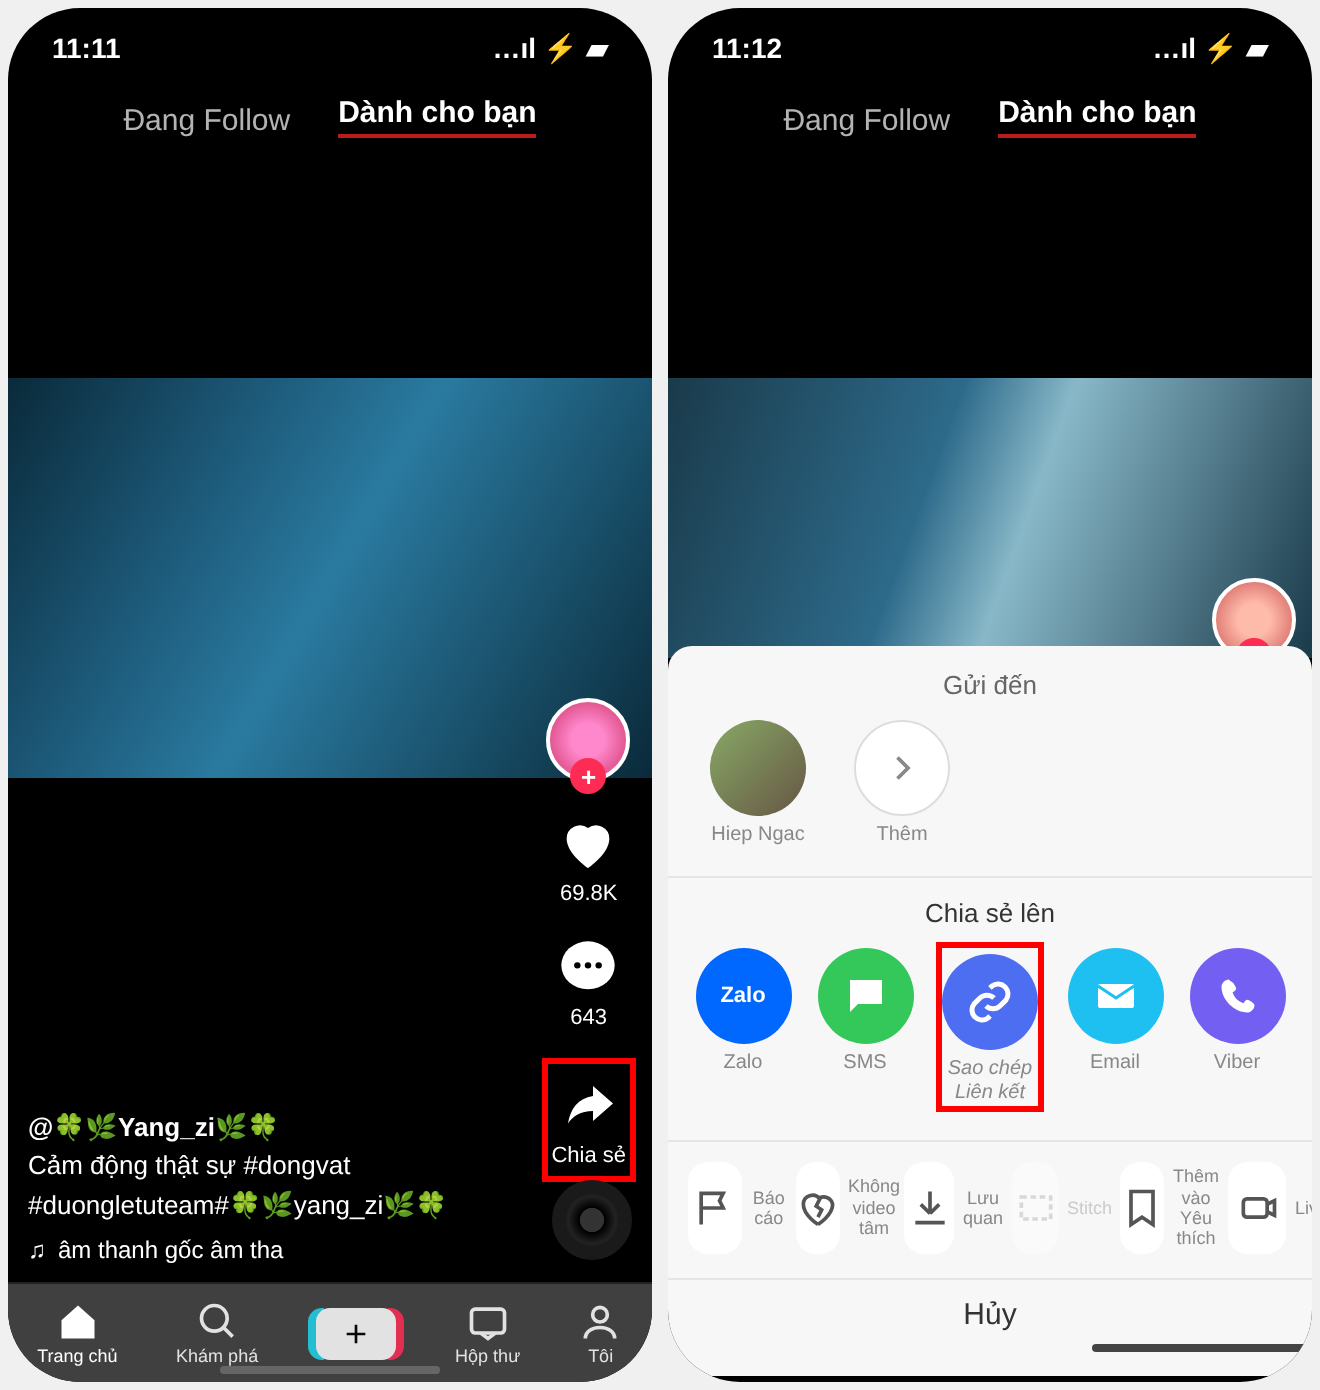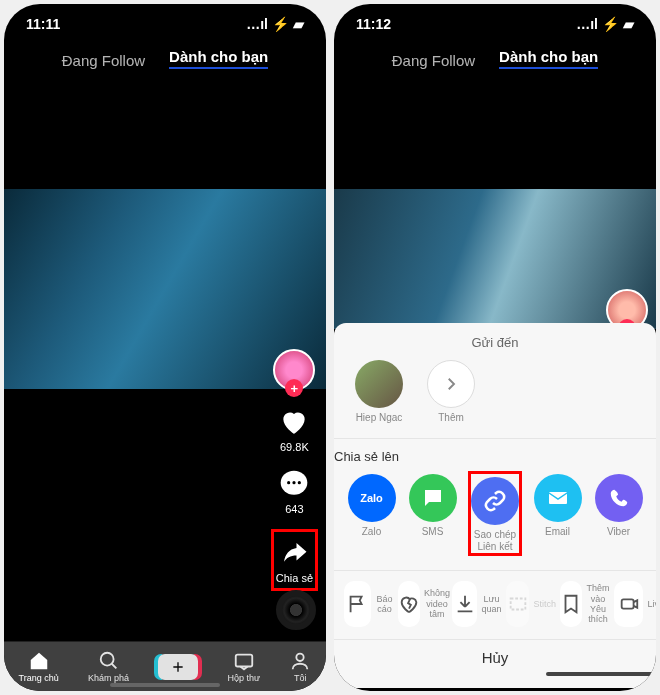--- a/index.html
+++ b/index.html
@@ -2,21 +2,21 @@
 <html><head>
 <meta charset="utf-8">
 <style>
   * { box-sizing: border-box; margin: 0; padding: 0; font-family: -apple-system, BlinkMacSystemFont, "Segoe UI", sans-serif; }
   body { background: #f0f0f0; width: 660px; height: 695px; display: flex; gap: 8px; padding: 4px; }
   .phone { width: 322px; height: 687px; background: #000; border-radius: 36px; overflow: hidden; position: relative; color: #fff; }
   .status-bar { height: 40px; display: flex; justify-content: space-between; align-items: center; padding: 0 22px; font-size: 14px; font-weight: 600; }
   .status-right { display: flex; gap: 4px; align-items: center; }
   .tabs { display: flex; justify-content: center; gap: 24px; padding: 4px 0 10px; font-size: 15px; align-items: flex-end; }
   .tab { opacity: 0.7; }
-  .tab.active { opacity: 1; font-weight: 700; border-bottom: 2px solid #1d4ed8; padding-bottom: 2px; }
+  .tab.active { opacity: 1; font-weight: 700; border-bottom: 2px solid #b91c1c; padding-bottom: 2px; }
   .feed { position: relative; height: calc(100% - 40px - 34px - 50px); }
   .feed2 { position: relative; height: calc(100% - 40px - 34px); }
   .video-area { position: absolute; inset: 0; }
   .video-img { position: absolute; left: 0; right: 0; top: 110px; height: 200px; background: linear-gradient(120deg,#0a2a3a 0%,#1d5a7a 30%,#2a7aa0 50%,#0a2a3a 100%); overflow:hidden; }
   .video-img2 { position: absolute; left: 0; right: 0; top: 110px; height: 140px; background: linear-gradient(110deg,#1a3a4a 0%,#2d6a8a 40%,#88b8c8 55%,#1a3a4a 100%); overflow:hidden; }
   .right-rail { position: absolute; right: 8px; top: 270px; display: flex; flex-direction: column; align-items: center; gap: 14px; }
   .avatar-btn { width: 42px; height: 42px; border-radius: 50%; background: radial-gradient(circle,#f8c 30%,#c36 100%); border:2px solid #fff; position:relative; }
   .avatar-plus { position:absolute; bottom:-8px; left:50%; transform:translateX(-50%); width:18px; height:18px; background:#fe2c55; border-radius:50%; display:flex; align-items:center; justify-content:center; font-size:13px; font-weight:700; }
   .rail-item { display:flex; flex-direction:column; align-items:center; gap:2px; }
   .rail-icon { width:34px; height:34px; display:flex; align-items:center; justify-content:center; }
@@ -42,28 +42,28 @@
   .hitem { display:flex; flex-direction:column; align-items:center; gap:4px; width:54px; }
   .hitem .lbl { font-size:10px; color:#888; text-align:center; line-height:1.2; }
   .circ { width:48px; height:48px; border-radius:50%; display:flex; align-items:center; justify-content:center; font-size:20px; }
   .avatar2 { background:linear-gradient(135deg,#8a6,#654); }
   .more-c { background:#fff; border:1px solid #ddd; color:#888; }
   .zalo { background:#0068ff; color:#fff; font-size:11px; font-weight:700; }
   .sms { background:#34c759; color:#fff; }
   .link-c { background:#4e6ef2; color:#fff; }
   .email-c { background:#1ec0f2; color:#fff; }
   .viber-c { background:#7360f2; color:#fff; }
-  .sec-title { font-size:13px; color:#333; margin:2px 0 10px; }
+  .sec-title { text-align:center; font-size:13px; color:#333; margin:2px 0 10px; }
   .divider { height:1px; background:#e5e5e5; margin:0 0 10px; }
   .arow { display:flex; gap:4px; padding:0 10px 12px; justify-content:space-between; }
   .aitem { display:flex; align-items:center; gap:4px; width:50px; }
   .aitem .lbl { font-size:9px; color:#888; text-align:center; line-height:1.15; }
   .sq { width:46px; height:46px; border-radius:10px; background:#fff; display:flex; align-items:center; justify-content:center; color:#555; }
   .cancel { text-align:center; padding:9px 0 6px; font-size:15px; color:#333; border-top:1px solid #e5e5e5; }
-  .hl-box { border:3px solid #ff0000; padding:3px 2px 0; margin-top:-3px; }
+  .hl-box { border:3px solid #ff0000; padding:3px 2px 0; margin-top:-3px;font-style:italic; }
   .right-rail2 { position:absolute; right:8px; top:210px; }
   .avatar-btn2 { width:42px; height:42px; border-radius:50%; background:radial-gradient(circle,#fba 30%,#c55 100%); border:2px solid #fff; position:relative; }
   svg { display:block; }
   .low-opacity { opacity:0.4; }
 </style>
 </head>
 <body>
 
 <div class="phone">
   <div class="status-bar">
@@ -102,20 +102,29 @@
         </div>
         <div class="rail-item share-hl">
           <div class="rail-icon">
             <svg width="32" height="30" viewBox="0 0 24 24" fill="#fff">
                 <path d="M14 4l8 7-8 7v-4c-5 0-8 2-10 5 1-6 4-10 10-11V4z"></path>
               </svg>
           </div>
           <span class="rail-label">Chia sẻ</span>
         </div>
       </div>
+      <div class="caption">
+        <div class="user">@🍀🌿Yang_zi🌿🍀</div>
+        <div>Cảm động thật sự #dongvat</div>
+        <div>#duongletuteam#🍀🌿yang_zi🌿🍀</div>
+        <div class="music-row">
+          <span>♫</span>
+          <span>âm thanh gốc    âm tha</span>
+        </div>
+      </div>
       <div class="disc"></div>
     </div>
   </div>
   <div class="bottom-nav">
     <div class="nav-item active">
       <svg width="22" height="22" viewBox="0 0 24 24" fill="#fff">
           <path d="M3 11l9-8 9 8v10H3z"></path>
         </svg>
       <span>Trang chủ</span>
     </div>

